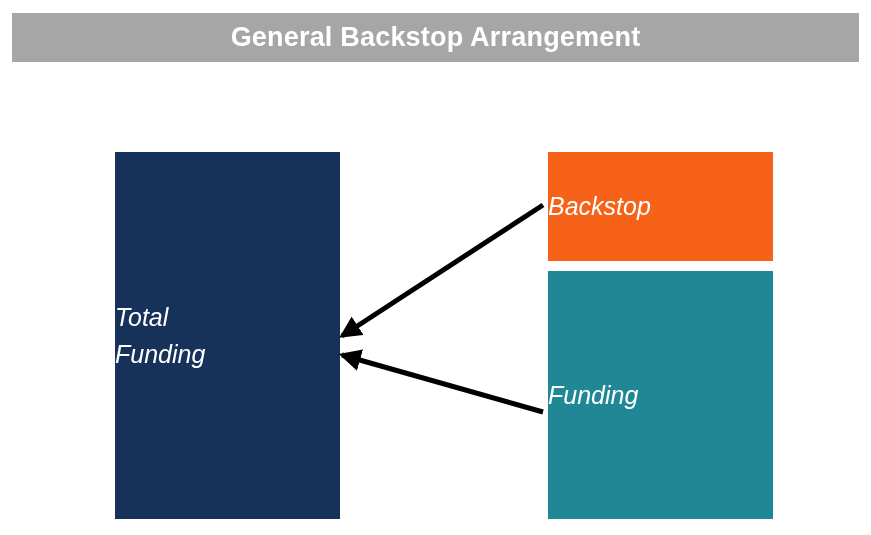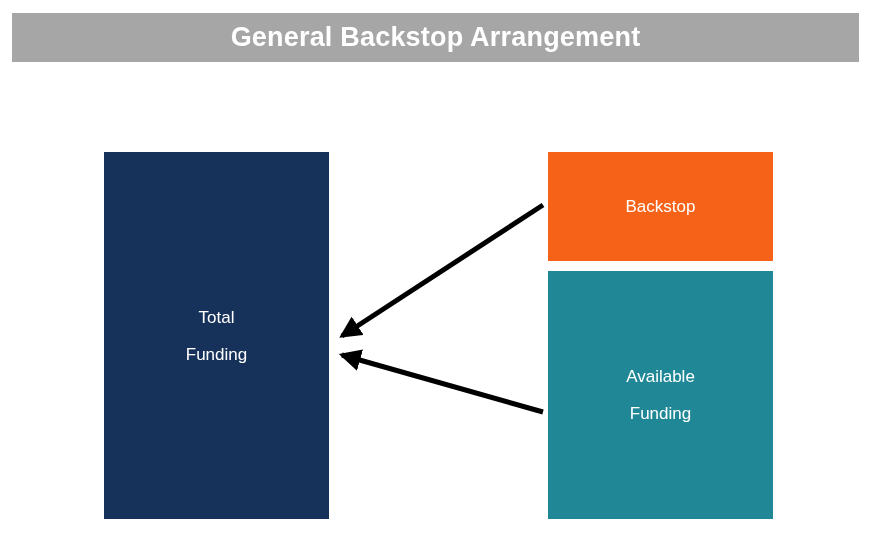--- a/index.html
+++ b/index.html
@@ -29,29 +29,30 @@
   .title-bar .title-text {
     color: #ffffff;
     font-size: 27px;
     font-weight: 700;
     letter-spacing: 0.2px;
   }
   .box {
     position: absolute;
     display: flex;
     flex-direction: column;
-    align-items: center;
+    align-items: flex-start;
     justify-content: center;
     color: #ffffff;
-    font-size: 17px;
+    font-size: 25px;
     line-height: 37px;
     text-align: center;
+    font-style: italic;
   }
   .box-total {
-    left: 104px;
+    left: 115px;
     top: 152px;
     width: 225px;
     height: 367px;
     background: #17325a;
   }
   .box-backstop {
     left: 548px;
     top: 152px;
     width: 225px;
     height: 109px;
@@ -85,21 +86,20 @@
   <div class="box box-total">
     <span>Total</span>
     <span>Funding</span>
   </div>
 
   <div class="box box-backstop">
     <span>Backstop</span>
   </div>
 
   <div class="box box-available">
-    <span>Available</span>
     <span>Funding</span>
   </div>
 
   <svg class="arrow-layer" viewBox="0 0 871 535">
     <defs>
       <marker id="arrowhead" viewBox="0 0 10 10" refX="8.5" refY="5" markerWidth="4.4" markerHeight="4.4" orient="auto" markerUnits="strokeWidth">
         <path d="M0,0 L10,5 L0,10 z" fill="#000000"></path>
       </marker>
     </defs>
     <line x1="543" y1="205" x2="342" y2="336" stroke="#000000" stroke-width="5" marker-end="url(#arrowhead)"></line>

